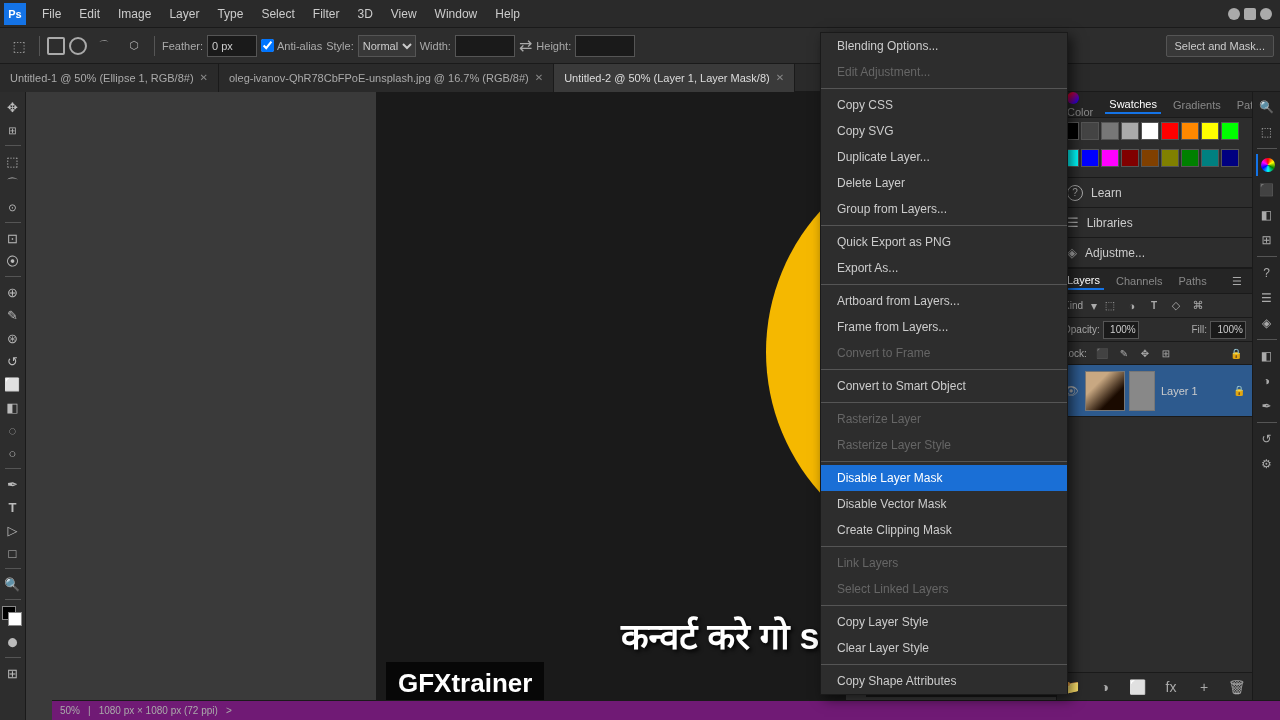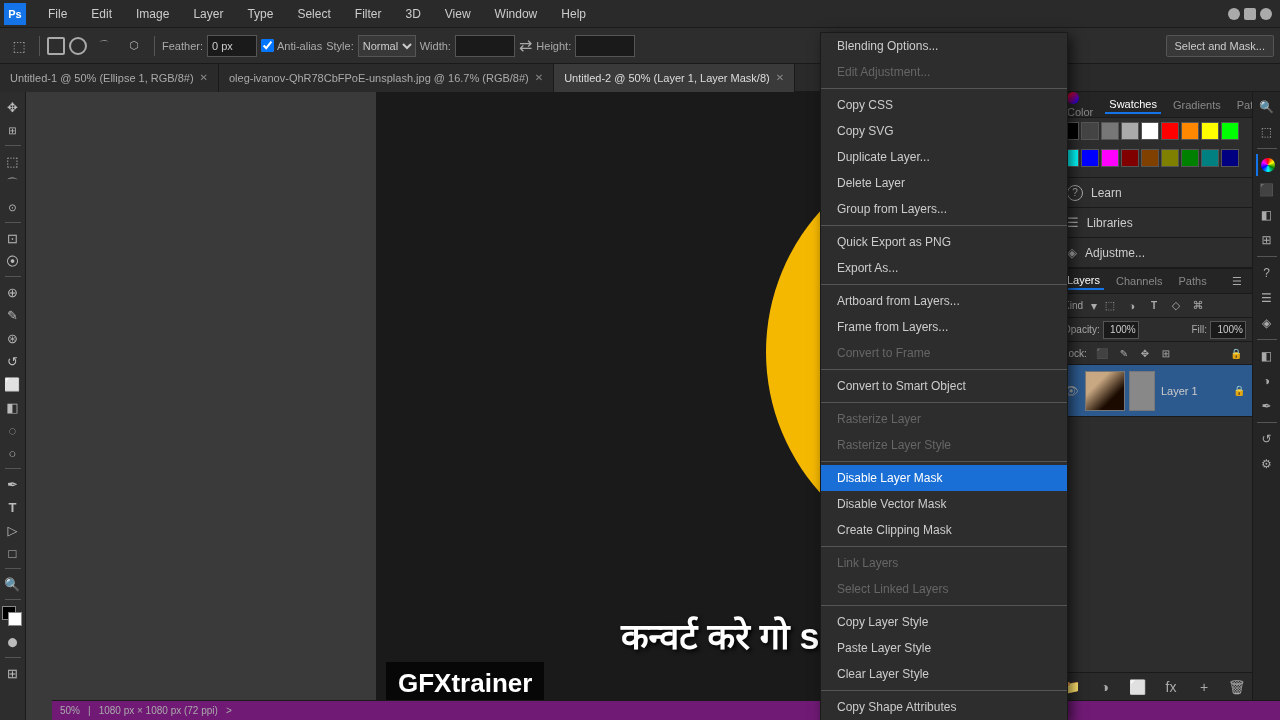--- a/index.html
+++ b/index.html
@@ -1,21 +1,21 @@
 <!DOCTYPE html>
 <html><head>
   <meta charset="utf-8">
   <style>
     * { margin: 0; padding: 0; box-sizing: border-box; }
     body { width: 1280px; height: 720px; overflow: hidden; background: #3a3a3a; font-family: 'Arial', sans-serif; font-size: 12px; color: #ccc; position: relative; }
 
     
     #menu-bar {
       width: 100%; height: 28px; background: #2a2a2a; display: flex; align-items: center;
-      border-bottom: 1px solid #1a1a1a; padding: 0 4px; gap: 8px;
+      border-bottom: 1px solid #1a1a1a; padding: 0 4px; gap: 2px;
     }
     .menu-logo { width: 22px; height: 22px; background: #1473e6; display: flex; align-items: center; justify-content: center; color: white; font-weight: bold; font-size: 11px; margin-right: 6px; }
     .menu-item { padding: 3px 8px; color: #ccc; font-size: 12px; cursor: pointer; border-radius: 2px; }
 
     
     #toolbar { width: 100%; height: 36px; background: #2d2d2d; display: flex; align-items: center; padding: 0 6px; gap: 4px; border-bottom: 1px solid #1a1a1a; }
     .tool-btn { width: 26px; height: 26px; background: transparent; border: 1px solid transparent; display: flex; align-items: center; justify-content: center; cursor: pointer; color: #aaa; font-size: 11px; border-radius: 2px; }
     .toolbar-sep { width: 1px; height: 20px; background: #555; margin: 0 3px; }
     .toolbar-input { height: 22px; background: #1a1a1a; border: 1px solid #555; color: #ccc; font-size: 11px; padding: 0 4px; width: 60px; }
     .toolbar-label { color: #aaa; font-size: 11px; }
@@ -255,21 +255,20 @@
     <div class="ctx-item disabled">Rasterize Layer Style</div>
     <div class="ctx-sep"></div>
     <div class="ctx-item highlighted">Disable Layer Mask</div>
     <div class="ctx-item">Disable Vector Mask</div>
     <div class="ctx-item">Create Clipping Mask</div>
     <div class="ctx-sep"></div>
     <div class="ctx-item disabled">Link Layers</div>
     <div class="ctx-item disabled">Select Linked Layers</div>
     <div class="ctx-sep"></div>
     <div class="ctx-item">Copy Layer Style</div>
-    <div class="ctx-item">Paste Layer Style</div>
     <div class="ctx-item">Clear Layer Style</div>
     <div class="ctx-sep"></div>
     <div class="ctx-item">Copy Shape Attributes</div>
 
   </div>
 </div>
 
 <div id="panel-group">
 
   <div class="pg-tab-bar">

